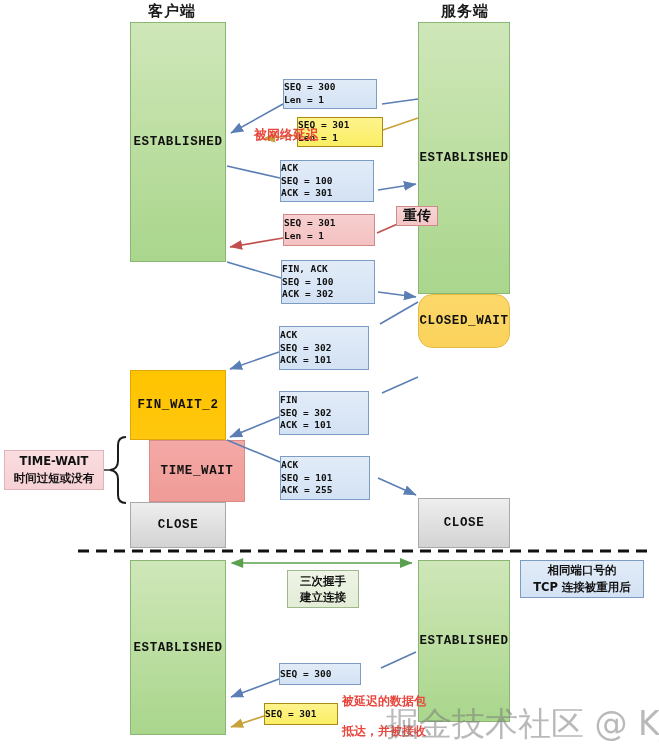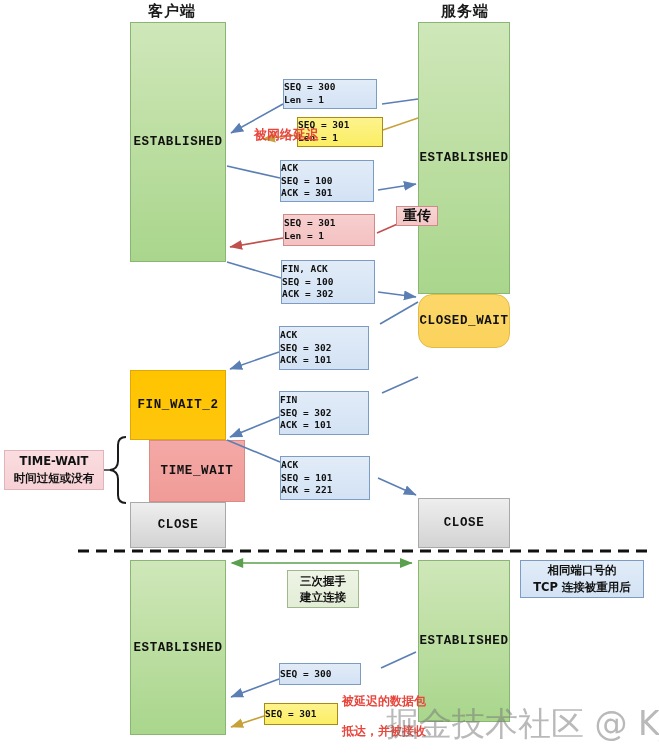--- a/index.html
+++ b/index.html
@@ -203,21 +203,21 @@
 
   <div class="pkt" style="left:279px;top:391px;width:90px;height:44px;">
     <span>FIN</span>
     <span>SEQ = 302</span>
     <span>ACK = 101</span>
   </div>
 
   <div class="pkt" style="left:280px;top:456px;width:90px;height:44px;">
     <span>ACK</span>
     <span>SEQ = 101</span>
-    <span>ACK = 221</span>
+    <span>ACK = 255</span>
   </div>
 
   <div class="pkt" style="left:279px;top:663px;width:82px;height:22px;">
     <span>SEQ = 300</span>
   </div>
 
   <div class="pkt yellow" style="left:264px;top:703px;width:74px;height:22px;">
     <span>SEQ = 301</span>
   </div>
 

